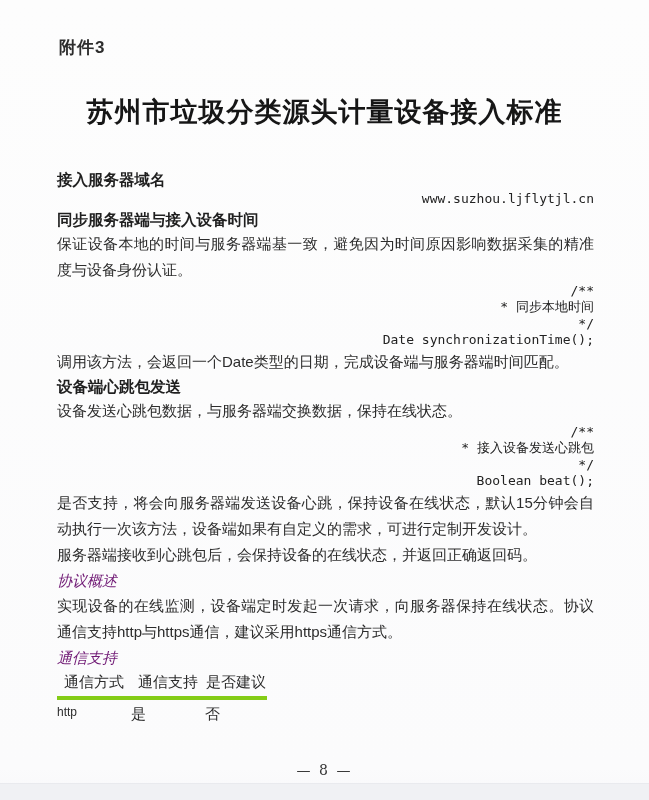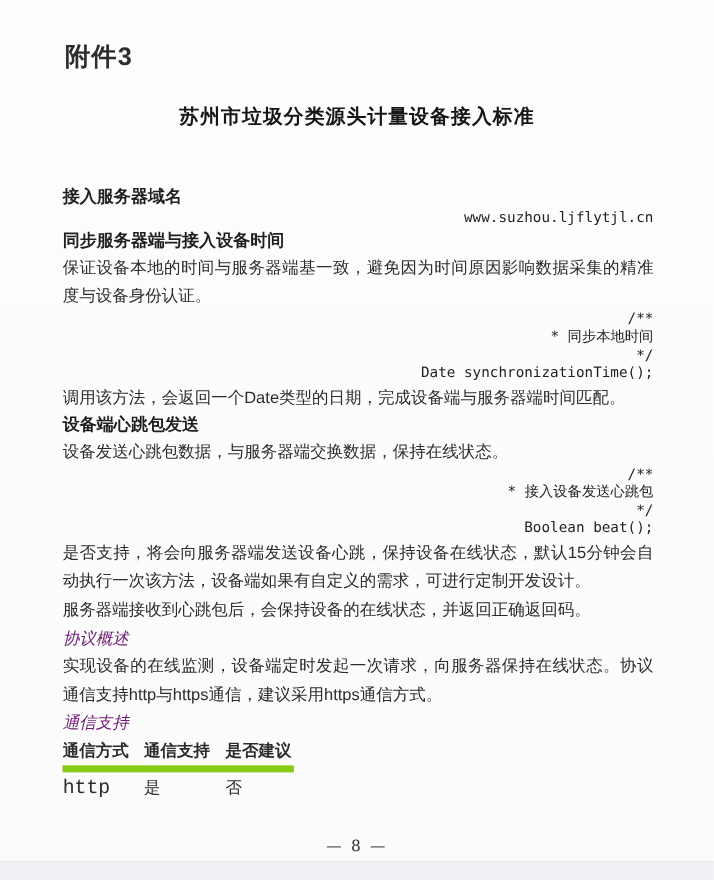--- a/index.html
+++ b/index.html
@@ -16,32 +16,32 @@
     overflow: hidden;
   }
   .page {
     position: absolute;
     inset: 0;
   }
   .attachment-label {
     position: absolute;
     top: 36px;
     left: 59px;
-    font-size: 23px;
+    font-size: 17px;
     font-weight: 600;
     color: #2d2d2d;
     letter-spacing: 1px;
   }
   .doc-title {
     position: absolute;
     top: 94px;
     left: 0;
     width: 100%;
     text-align: center;
-    font-size: 18px;
+    font-size: 27px;
     font-weight: 700;
     color: #161616;
     letter-spacing: 1px;
     margin: 0;
   }
   .content {
     position: absolute;
     top: 168px;
     left: 57px;
     width: 537px;
@@ -77,35 +77,35 @@
     margin: 1px 0 0 0;
     font-weight: 400;
   }
   .comm-table {
     border-collapse: collapse;
     margin-top: 3px;
     font-size: 15px;
     color: #2c2c2c;
   }
   .comm-table th {
-    font-weight: 700;
-    text-align: left;
+    font-weight: 400;
+    text-align: center;
     width: 74px;
     padding: 0 0 4px 0;
-    border-bottom: 6px solid #84cc16;
+    border-bottom: 4px solid #84cc16;
     white-space: nowrap;
   }
   .comm-table th:last-child { width: 62px; }
   .comm-table td {
     padding: 5px 0 0 0;
     vertical-align: top;
   }
   .cell-mono {
-    font-family: Liberation Mono, monospace;
-    font-size: 18px;
+    font-family: Liberation Sans, sans-serif;
+    font-size: 12px;
   }
   .page-number {
     position: absolute;
     bottom: 22px;
     left: 0;
     width: 100%;
     text-align: center;
     font-family: "DejaVu Serif", "Liberation Serif", serif;
     font-size: 14px;
     color: #333;

